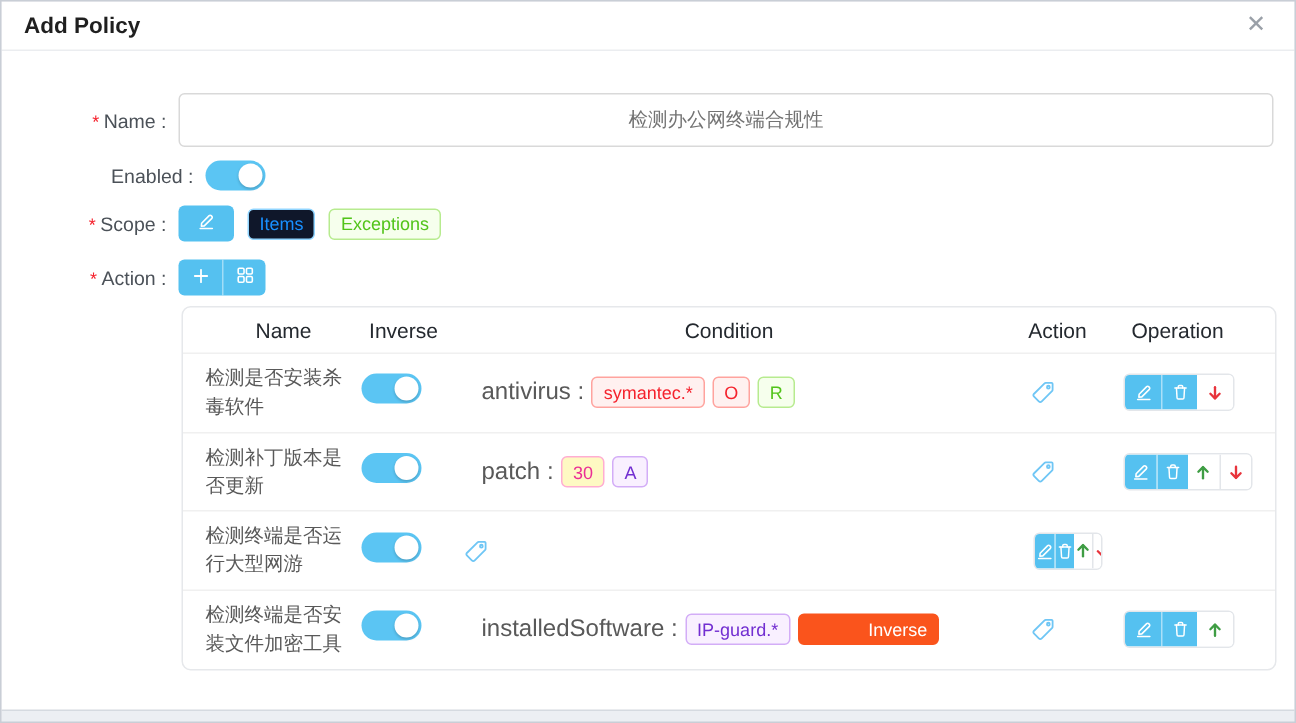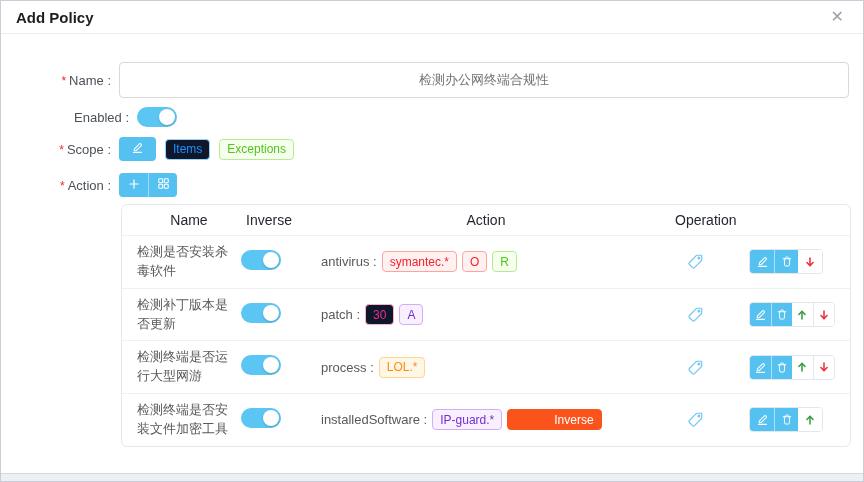--- a/index.html
+++ b/index.html
@@ -72,42 +72,42 @@
   }
   .btn-group .seg + .seg { border-left: 1px solid rgba(255,255,255,.45); }
   
   .tag {
     display: inline-flex; align-items: center; height: 21px; padding: 0 7px;
     border-radius: 4px; border: 1px solid; font-size: 12px; white-space: nowrap;
   }
   .tag.blue    { color: #1890ff; background: #0f172a; border-color: #91d5ff; }
   .tag.green   { color: #52c41a; background: #f6ffed; border-color: #b7eb8f; }
   .tag.red     { color: #f5222d; background: #fff1f0; border-color: #ffa39e; }
-  .tag.magenta { color: #eb2f96; background: #0f172a; border-color: #ffadd2; }
+  .tag.magenta { color: #eb2f96; background: #fef9c3; border-color: #ffadd2; }
   .tag.purple  { color: #722ed1; background: #f9f0ff; border-color: #d3adf7; }
   .tag.orange  { color: #fa8c16; background: #fff7e6; border-color: #ffd591; }
   .tag.inverse { color: #ffffff; background: #fa541c; border-color: #fa541c; padding-left: 46px; }
   .scope-tags .tag { margin-left: 9px; }
   
   .rules-table {
     margin-left: 120px; width: 730px; border: 1px solid #e6e8eb; border-radius: 6px;
     background: #fff;
   }
   .thead, .tr {
     display: grid; grid-template-columns: 104px 56px 378px 60px 1fr;
     padding: 0 15px; align-items: center;
   }
   .thead { height: 31px; border-bottom: 1px solid #f0f0f0; }
   .th { font-size: 14px; color: #24292f; font-weight: 500; text-align: center; }
   .tr { border-bottom: 1px solid #f0f0f0; padding-top: 7px; padding-bottom: 7px; min-height: 50px; }
   .tr:last-child { border-bottom: none; }
   .td { min-width: 0; }
   .name-cell { font-size: 13px; color: #595959; line-height: 1.45; padding-right: 10px; }
   .cond-cell { display: flex; align-items: center; padding-left: 24px; gap: 5px; flex-wrap: wrap; }
-  .cond-key { font-size: 13px; color: #595959; white-space: nowrap; }
+  .cond-key { font-size: 16px; color: #595959; white-space: nowrap; }
   .action-cell { padding-left: 12px; color: #6fc6f5; display: flex; align-items: center; }
   .action-cell .tag-icon-wrap { display: inline-flex; transform: scaleX(-1); cursor: pointer; }
   .op-cell { display: flex; align-items: center; }
   .op-group {
     display: inline-flex; margin-left: 14px; border-radius: 4px; overflow: hidden;
     border: 1px solid #e3e6ea;
   }
   .op-btn {
     width: 24px; height: 23px; display: flex; align-items: center; justify-content: center;
     border: none; cursor: pointer; background: #fff; padding: 0;
@@ -186,20 +186,21 @@
               </svg>
           </span>
         </button>
       </span>
     </div>
 
     <div class="rules-table">
       <div class="thead">
           <div class="th">Name</div>
           <div class="th">Inverse</div>
+          <div class="th">Condition</div>
           <div class="th">Action</div>
           <div class="th">Operation</div>
         </div>
       <div class="tbody">
           <div class="tr">
             <div class="td name-cell">检测是否安装杀毒软件</div>
             <div class="td"><span class="toggle"><span class="knob"></span></span></div>
             <div class="td cond-cell">
               <span class="cond-key">antivirus :</span>
               <span class="tag red">symantec.*</span>
@@ -294,24 +295,20 @@
                       <path d="M3.9 8.7 8 12.8l4.1-4.1"></path>
                     </svg>
                   </span>
                 </button>
               </span>
             </div>
           </div>
           <div class="tr">
             <div class="td name-cell">检测终端是否运行大型网游</div>
             <div class="td"><span class="toggle"><span class="knob"></span></span></div>
-            <div class="td cond-cell">
-              <span class="cond-key">process :</span>
-              <span class="tag orange">LOL.*</span>
-            </div>
             <div class="td action-cell">
               <span class="tag-icon-wrap">
                 <svg width="17" height="17" viewBox="0 0 24 24" fill="none" stroke="currentColor" stroke-width="1.7" stroke-linejoin="round">
                   <path d="M20.6 13.4 11 3.8A2 2 0 0 0 9.6 3.2H4.2a1 1 0 0 0-1 1v5.4a2 2 0 0 0 .6 1.4l9.6 9.6a2 2 0 0 0 2.8 0l4.4-4.4a2 2 0 0 0 0-2.8z"></path>
                   <circle cx="7.2" cy="7.2" r="1.3"></circle>
                 </svg>
               </span>
             </div>
             <div class="td op-cell">
               <span class="op-group">

